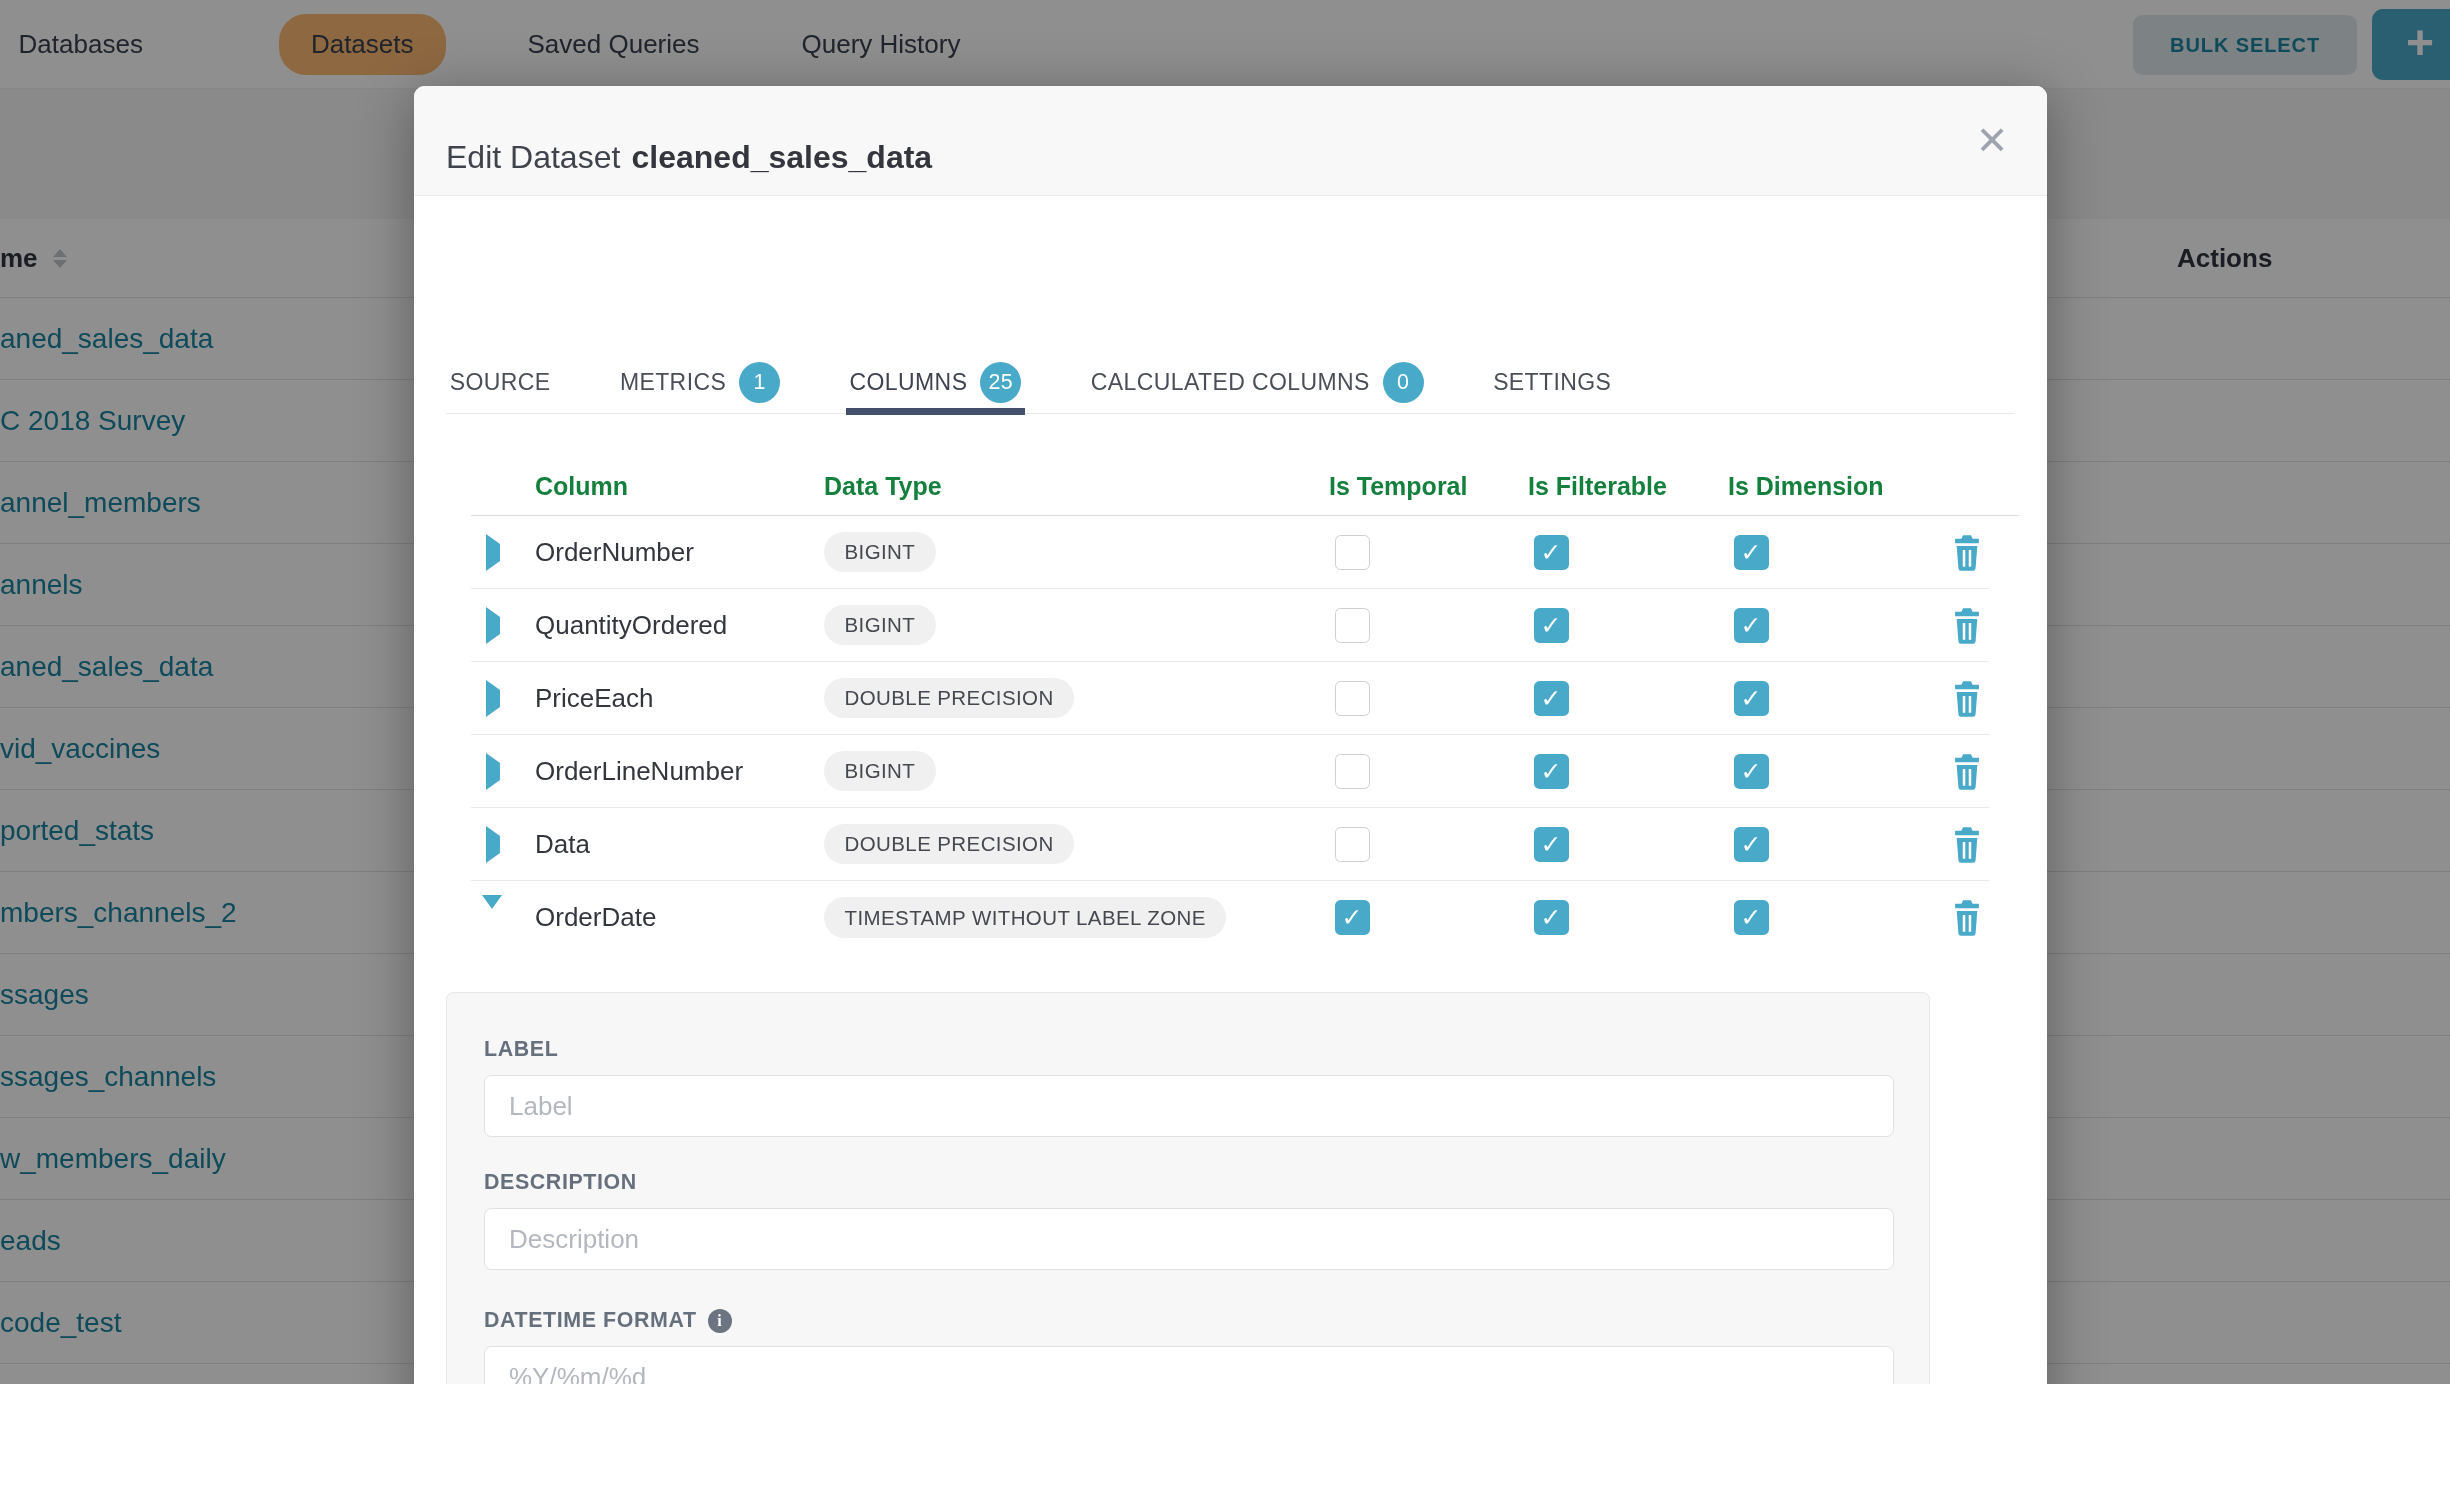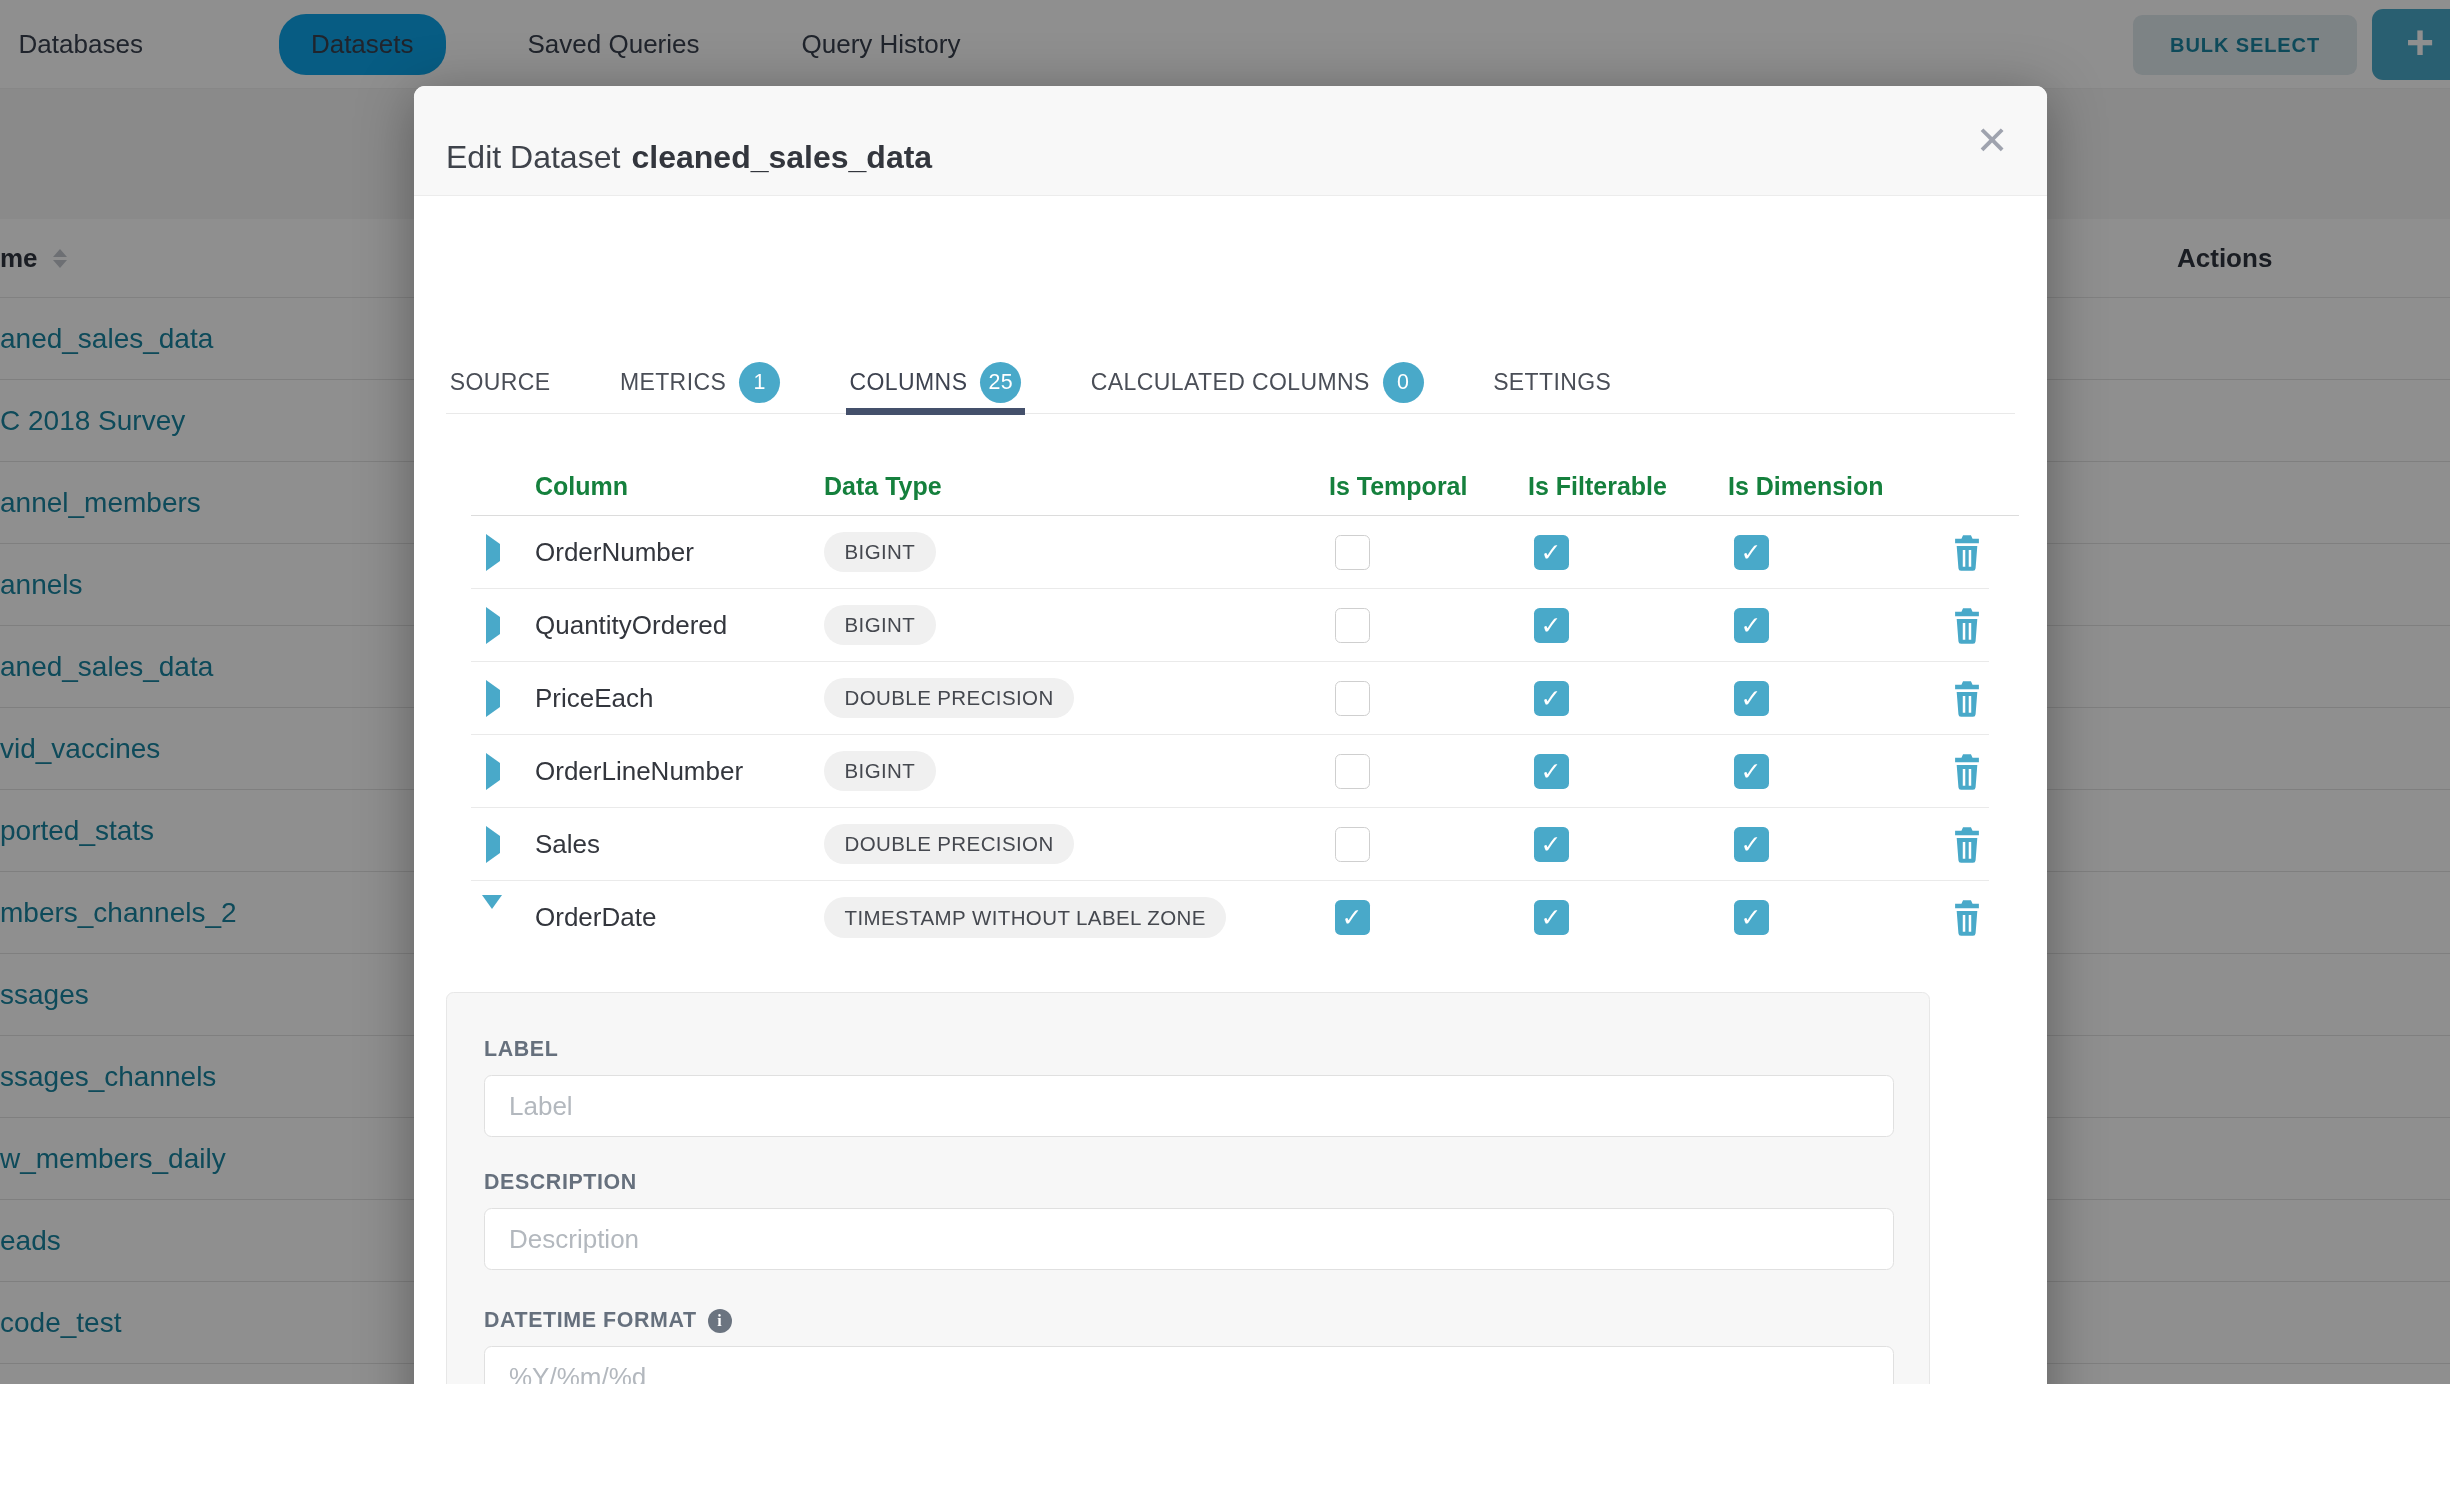--- a/index.html
+++ b/index.html
@@ -4,21 +4,21 @@
 <style>
   html,body{margin:0;padding:0;background:#ffffff;}
   *{box-sizing:border-box;font-family:"Liberation Sans","DejaVu Sans",sans-serif;}
   .stage{position:relative;width:2450px;height:1384px;overflow:hidden;background:#F7F7F7;}
 
   
   .bg-page{position:absolute;inset:0;}
   .topnav{position:absolute;left:0;top:0;right:0;height:89px;background:#fff;border-bottom:0.9px solid #F0F0F0;display:flex;align-items:center;}
   .nav-tab{font-size:26px;color:#39414F;padding:15px 24px;border-radius:9.3px;white-space:nowrap;}
   .nav-tab.first{margin-left:18.6px;padding-left:0;}
-  .nav-tab.active{background:#0ea5e9;margin-left:112px;padding:15px 32px;border-radius:27px;}
+  .nav-tab.active{background:#fdba74;margin-left:112px;padding:15px 32px;border-radius:27px;}
   .nav-tab.sq{margin-left:58px;}
   .nav-tab.qh{margin-left:54px;}
   .bulk-btn{position:absolute;right:93px;top:15px;height:60px;padding:16px 37px;background:#DFE9EE;border:none;border-radius:9.3px;color:#1985A0;font-size:20px;font-weight:bold;letter-spacing:0.9px;display:flex;align-items:center;}
   .add-btn{position:absolute;right:-18.6px;top:9.3px;width:97px;height:71px;background:var(--accent);border:none;border-radius:11.2px;color:#fff;font-size:48px;font-weight:bold;display:flex;align-items:center;justify-content:center;padding-bottom:5.6px;}
 
   .filterbar{position:absolute;left:0;top:89px;right:0;height:131px;}
   .tri-sm{width:0;height:0;border-left:9.3px solid transparent;border-right:9.3px solid transparent;border-top:11.2px solid #8E939C;}
   .fb-caret-left{position:absolute;left:24px;top:151px;}
   .fb-label{position:absolute;left:96px;top:140px;font-size:26px;font-weight:bold;color:#2F353F;}
   .fb-value{position:absolute;left:236px;top:140px;font-size:26px;color:#4A5058;}
@@ -301,21 +301,21 @@
           </div>
         <div class="trashcell">
             <button class="trash"><svg viewBox="0 0 24 28" width="32" height="37">
                 <path fill="currentColor" d="M9 1h6l1.2 2.5H21V7H3V3.5h4.8L9 1zM4.2 9h15.6l-1.3 17a2 2 0 0 1-2 1.9H7.5a2 2 0 0 1-2-1.9L4.2 9zm4.6 3.2v12.6h1.9V12.2H8.8zm4.5 0v12.6h1.9V12.2h-1.9z"></path>
               </svg></button>
           </div>
       </div>
 
       <div class="cgrid c-row">
         <div><span class="exp-right"></span></div>
-        <div class="c-name">Sales</div>
+        <div class="c-name">Data</div>
         <div><span class="pill">DOUBLE PRECISION</span></div>
         <div class="cbcell">
             <span class="cb unchecked"></span>
           </div>
         <div class="cbcell">
             <span class="cb checked">
               <span>✓</span>
             </span>
           </div>
         <div class="cbcell">

